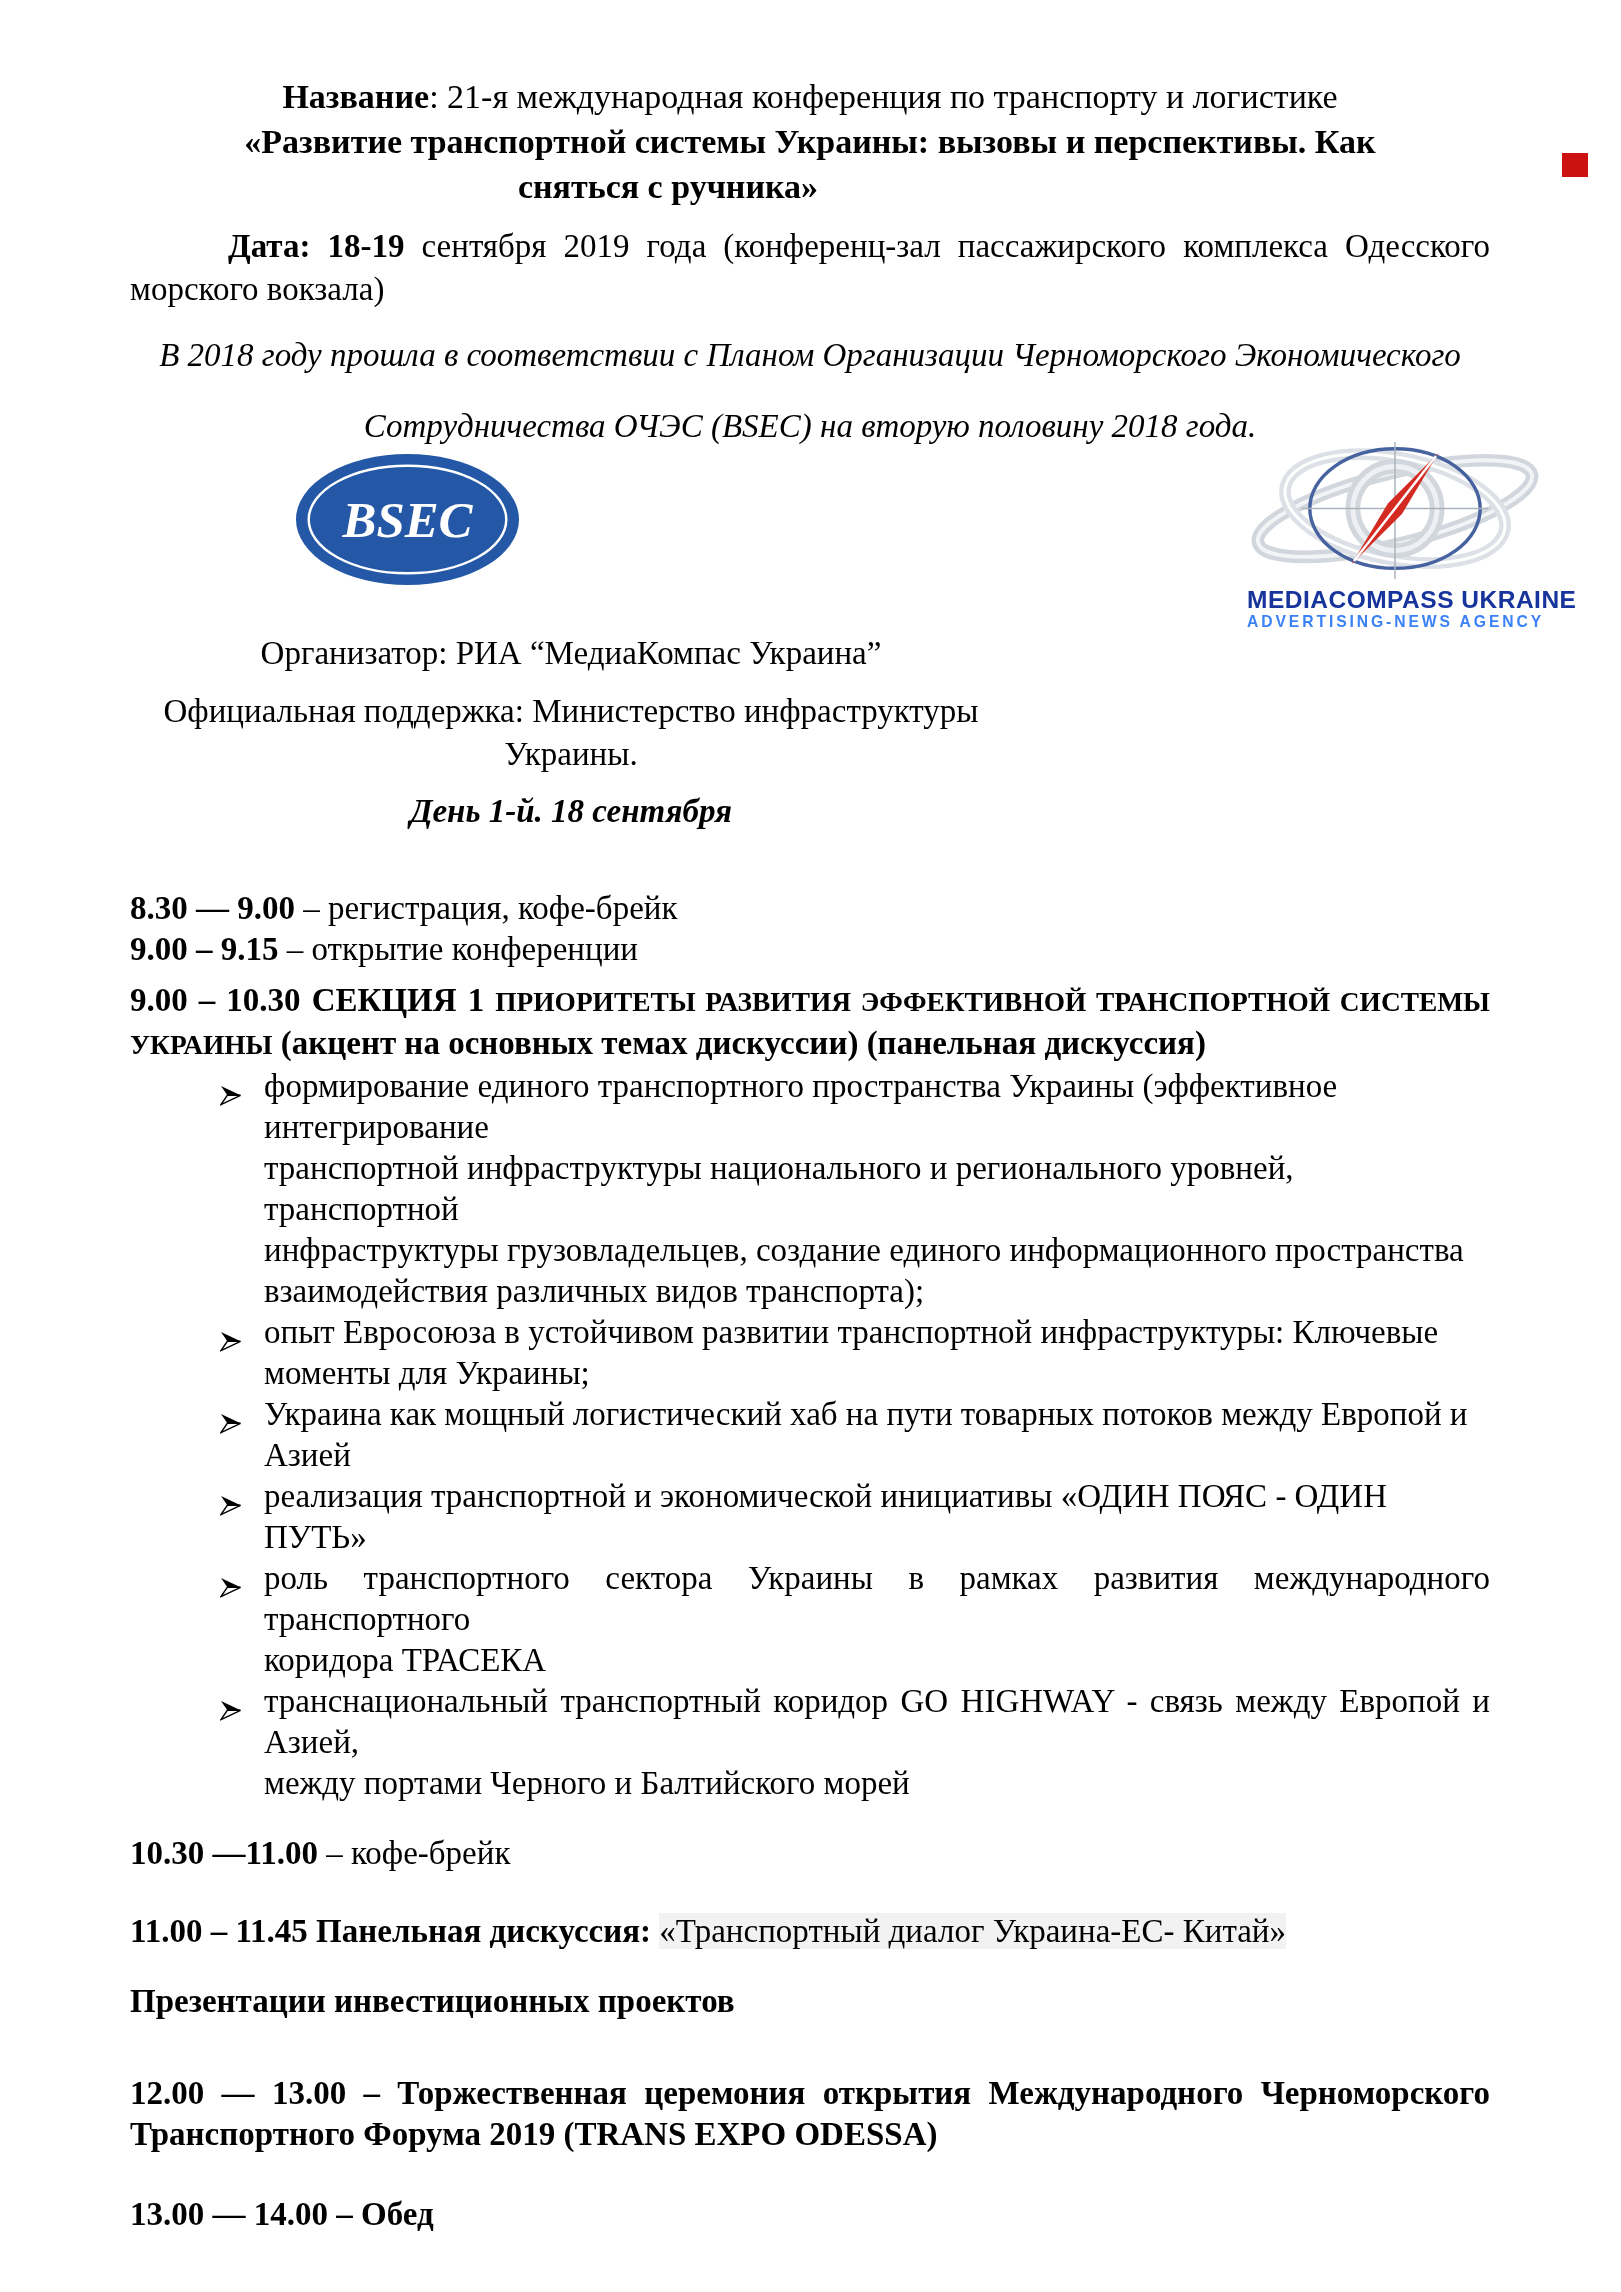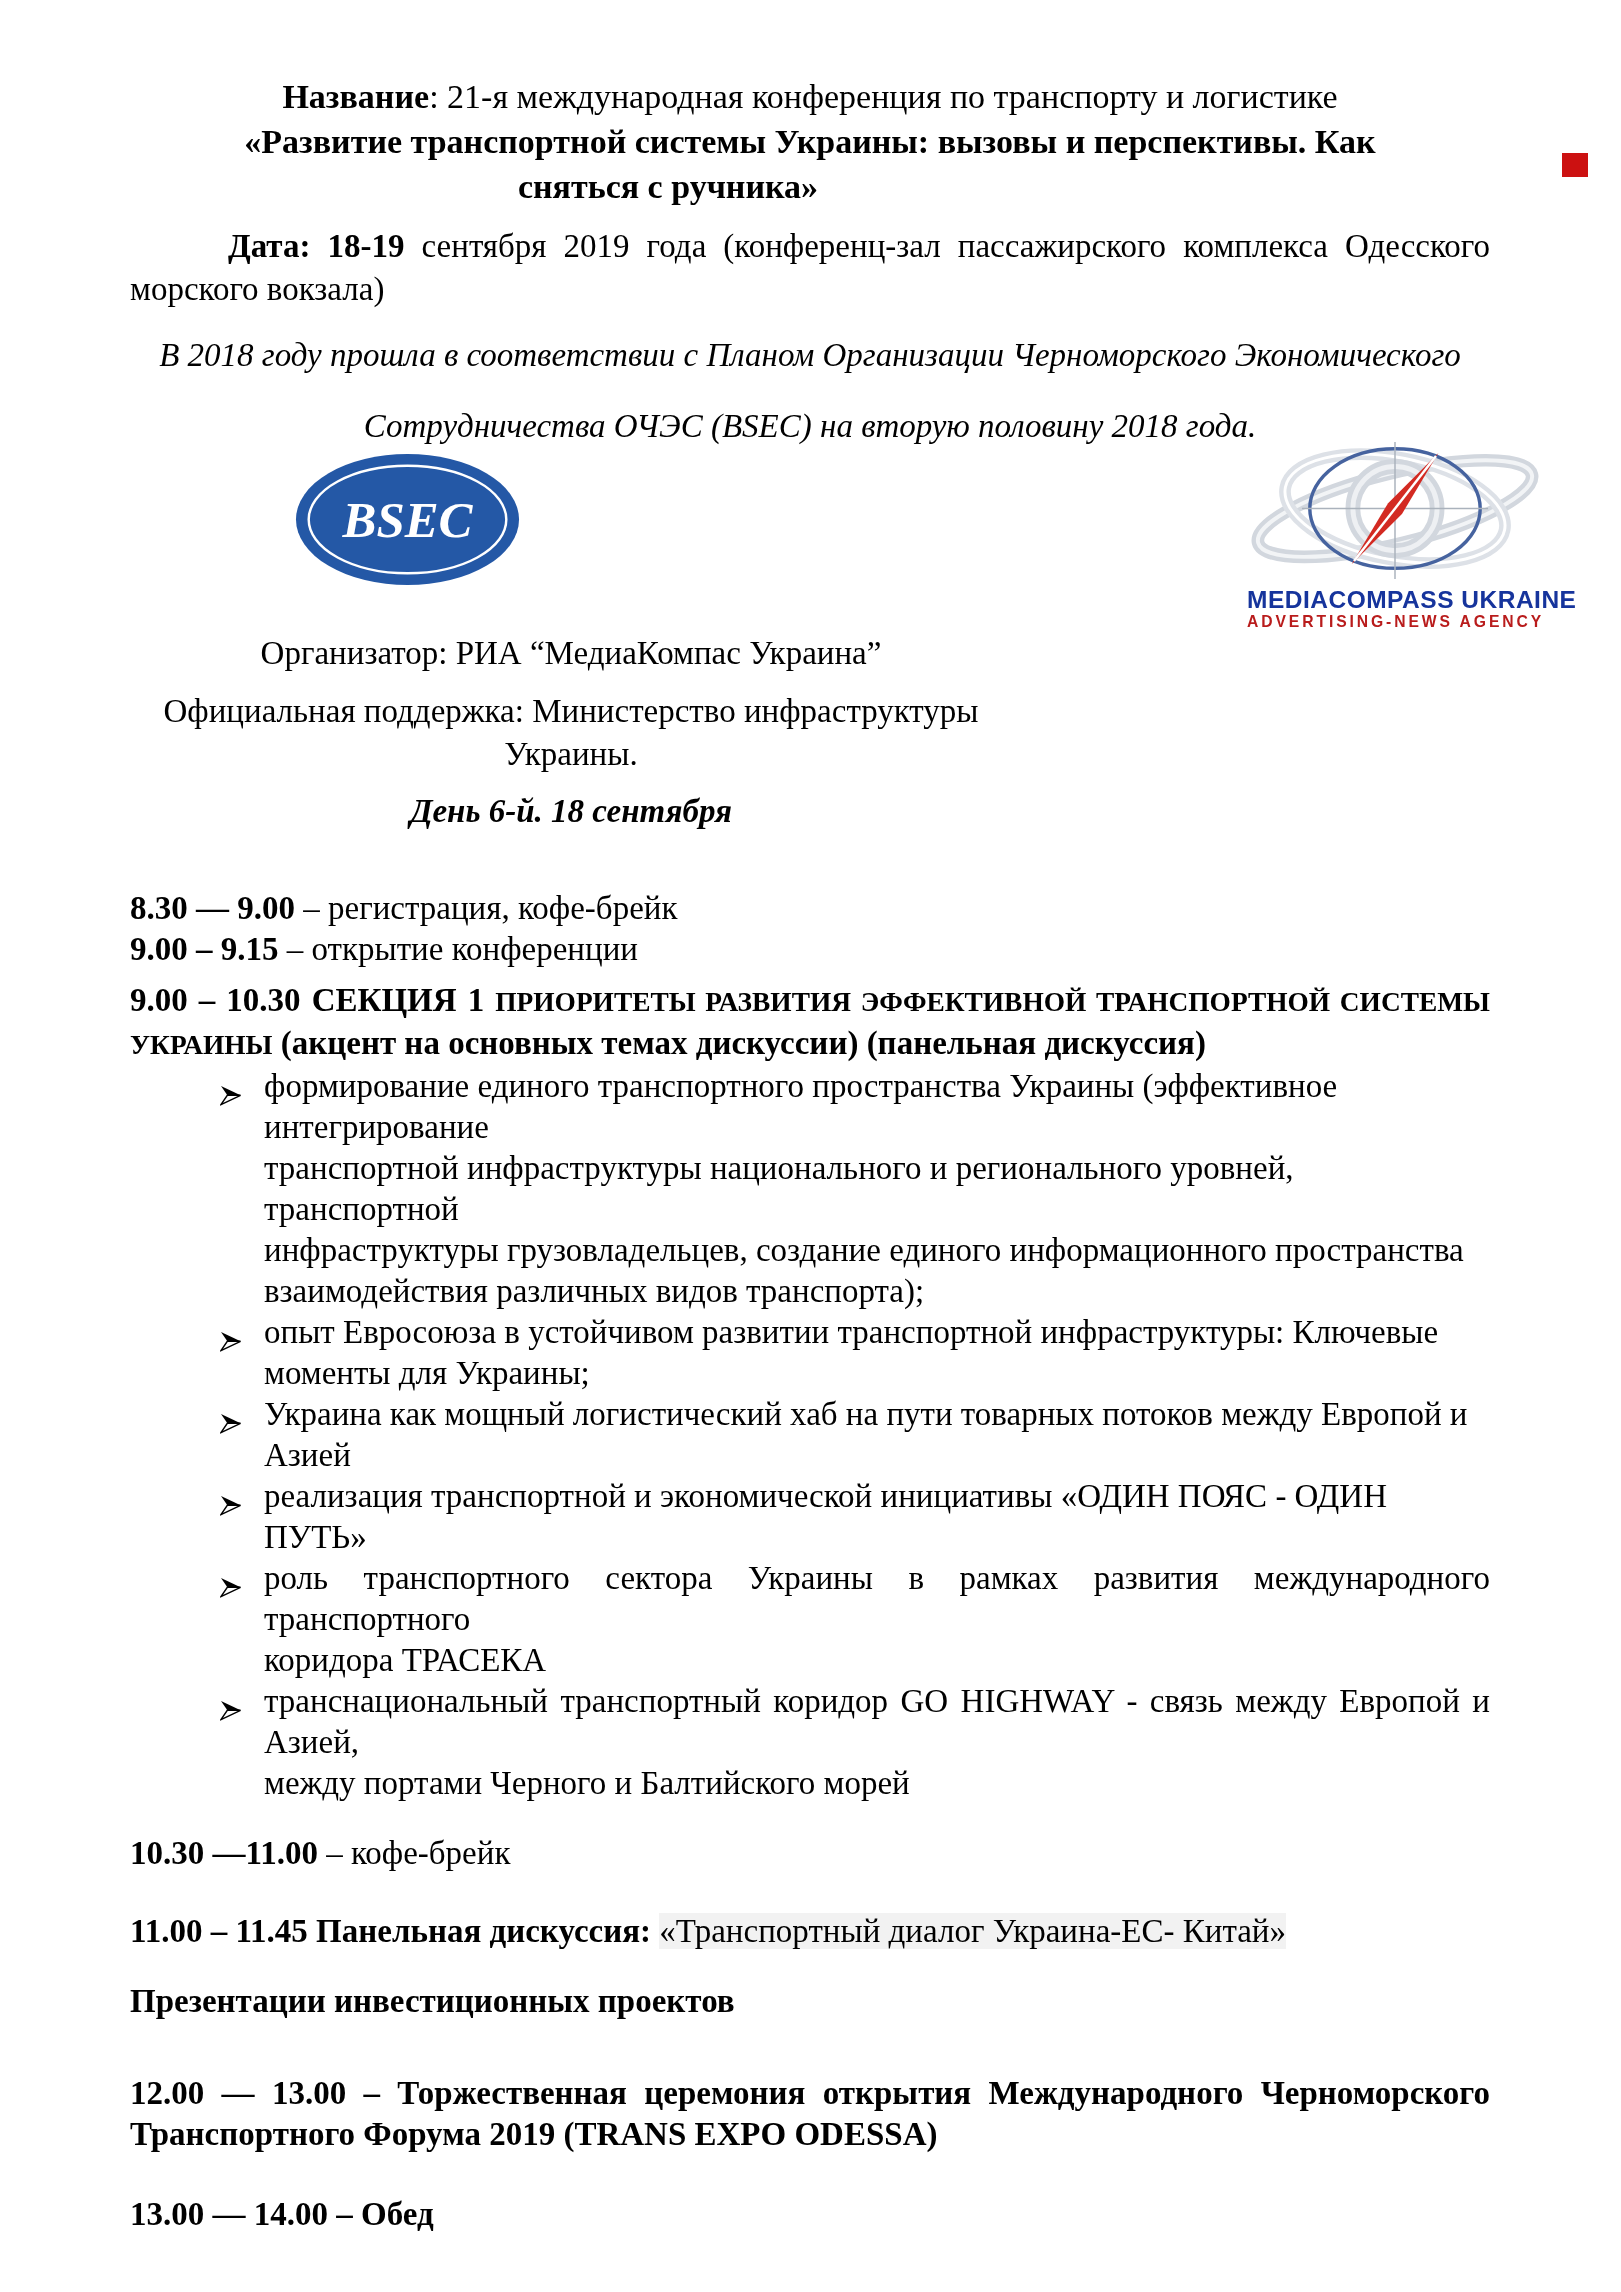--- a/index.html
+++ b/index.html
@@ -13,21 +13,21 @@
   .annotation{position:absolute;left:1562px;top:153px;width:25.5px;height:23.5px;background:#cc1111;}
   .date-block{margin-top:15.7px;font-size:33px;line-height:43px;}
   .date-l1{text-indent:98px;font-family:Liberation Serif, serif;}
   .note-block{margin-top:23.5px;font-size:33px;line-height:43px;font-style:italic;text-align:center;}
   .note-l2{margin-top:27.4px;}
   .logos{position:relative;height:184px;}
   .bsec{position:absolute;left:164px;top:4px;width:227px;height:135px;}
   .mcom{position:absolute;left:1117px;top:-7.8px;width:296px;text-align:center;}
   .mcom-title{font-family:"Liberation Sans",sans-serif;font-weight:bold;color:#16349c;
               font-size:24.5px;line-height:25.5px;letter-spacing:0.5px;white-space:nowrap;}
-  .mcom-sub{font-family:"Liberation Sans",sans-serif;font-weight:bold;color:#b91c1c;
+  .mcom-sub{font-family:"Liberation Sans",sans-serif;font-weight:bold;color:#3b82f6;
             font-size:15.7px;line-height:19.6px;letter-spacing:2.9px;white-space:nowrap;}
   .center-col{width:882px;text-align:center;font-size:33px;line-height:43px;}
   .org-line{margin-top:0;}
   .support-line{margin-top:15.7px;}
   .day-line{margin-top:13.7px;font-weight:bold;font-style:italic;}
   .body-line{font-size:33px;line-height:41px;}
   .reg-line{margin-top:55px;}
   .sec-head{margin-top:9.8px;font-size:33px;line-height:41px;font-weight:bold;}
   .caps{font-size:27.4px;}
   .bullets{margin:0;}
@@ -96,21 +96,21 @@
           </g>
         </svg>
         <div class="mcom-title">MEDIACOMPASS UKRAINE</div>
         <div class="mcom-sub">ADVERTISING-NEWS AGENCY</div>
       </div>
     </div>
 
     <div class="center-col">
       <div class="org-line">Организатор: РИА “МедиаКомпас Украина”</div>
       <div class="support-line">Официальная поддержка: Министерство инфраструктуры Украины.</div>
-      <div class="day-line">День 6-й. 18 сентября</div>
+      <div class="day-line">День 1-й. 18 сентября</div>
     </div>
 
     <div class="body-line reg-line">
       <span class="bold">8.30 — 9.00</span>
       <span>– регистрация, кофе-брейк</span>
     </div>
     <div class="body-line">
       <span class="bold">9.00 – 9.15</span>
       <span>– открытие конференции</span>
     </div>

